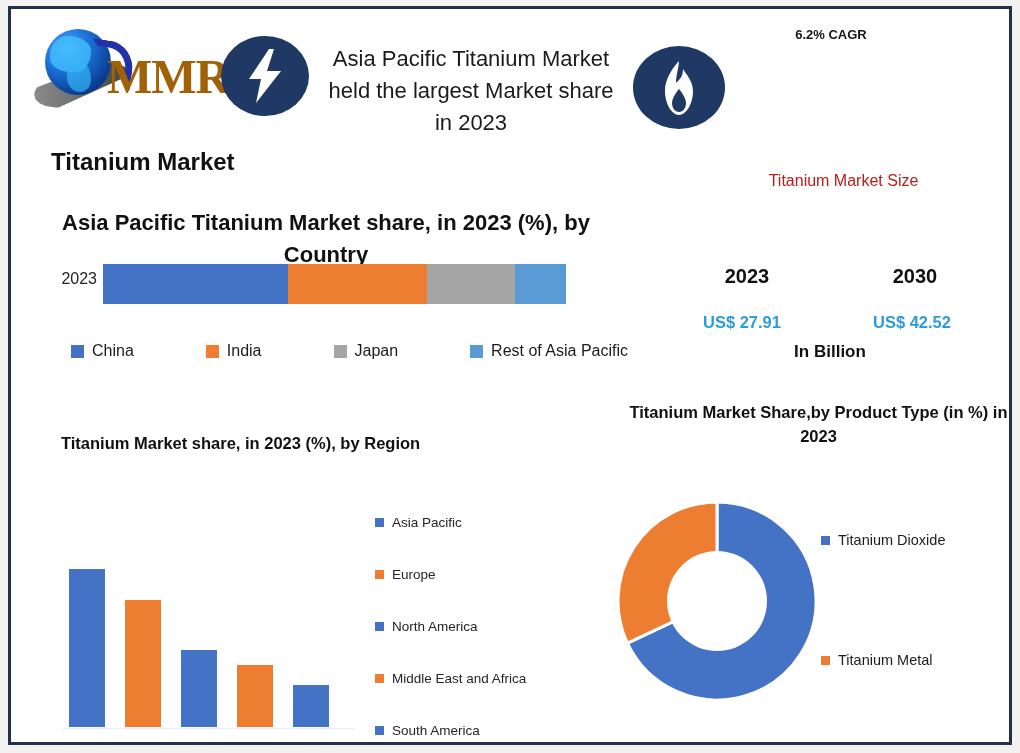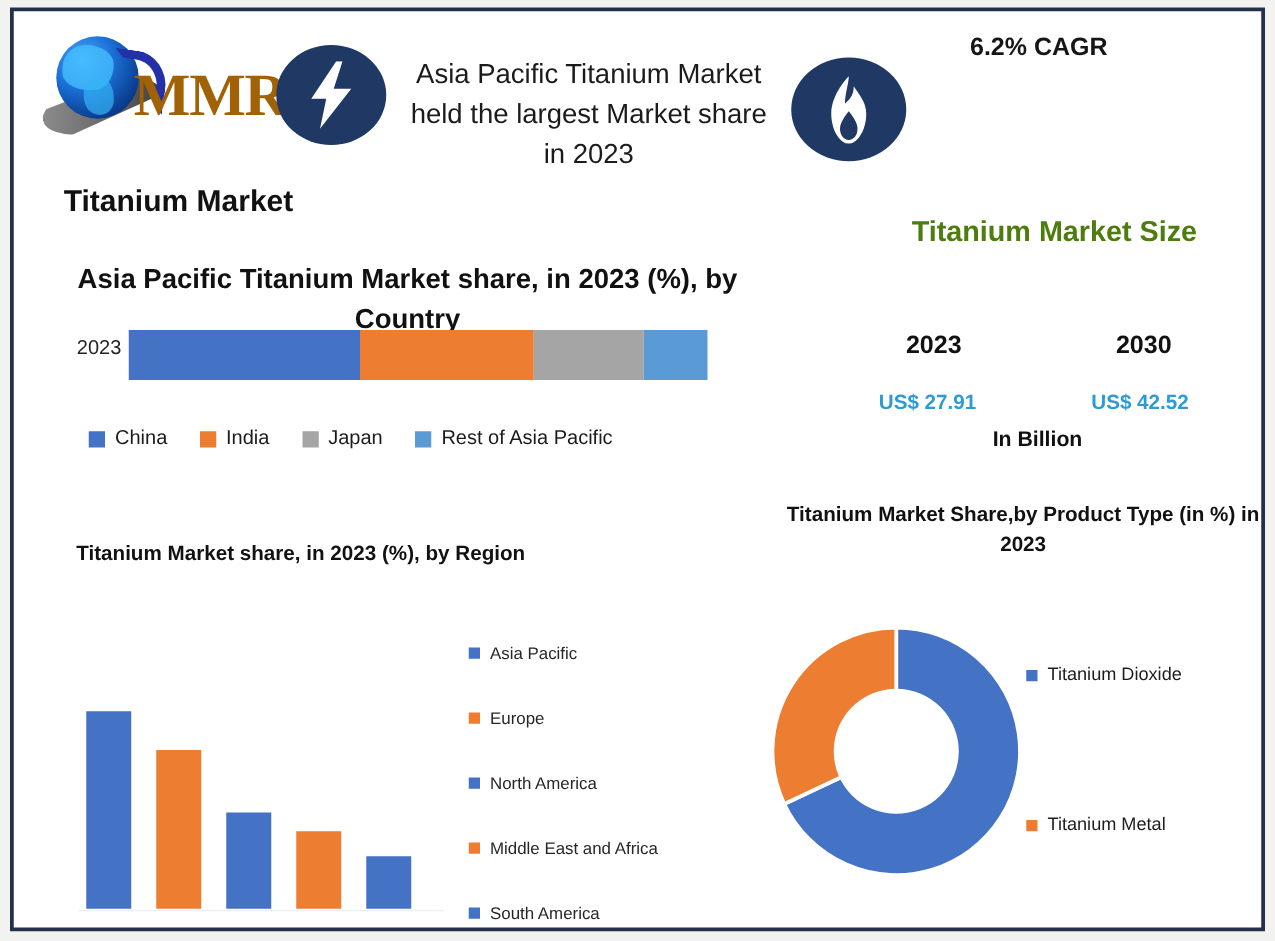--- a/index.html
+++ b/index.html
@@ -103,21 +103,21 @@
   #header-text-left {
     left: 314px; top: 34px; width: 292px;
     text-align: center;
     font-size: 22px;
     color: #1b1b1b;
     line-height: 1.45;
   }
   #cagr-headline {
     left: 700px; top: 18px; width: 240px;
     text-align: center;
-    font-size: 20px;
+    font-size: 13px;
     font-weight: bold;
     color: #161616;
   }
   #cagr-text {
     left: 716px; top: 66px; width: 282px;
     text-align: center;
     font-size: 17px;
     color: #1b1b1b;
     line-height: 1.45;
   }
@@ -149,20 +149,21 @@
     display: flex;
   }
   #country-bar > div { height: 100%; }
 
   #country-legend {
     left: 60px; top: 333px; width: 560px;
     display: flex;
     align-items: flex-start;
     font-size: 16px;
     color: #1b1b1b;
+    gap: 46px;
   }
   #country-legend .legend-item {
     display: flex;
     align-items: center;
     margin-right: 26px;
     white-space: nowrap;
   }
   #country-legend .swatch {
     width: 13px; height: 13px;
     margin-right: 8px;
@@ -203,23 +204,23 @@
   #region-legend .swatch {
     width: 9px; height: 9px;
     margin-right: 8px;
     flex: none;
   }
 
   
   #size-title {
     left: 660px; top: 163px; width: 345px;
     text-align: center;
-    font-size: 23px;
-    font-weight: bold;
-    color: #4d7c0f;
+    font-size: 16px;
+    font-weight: normal;
+    color: #b91c1c;
   }
   #size-year-2023 {
     left: 686px; top: 256px; width: 100px;
     text-align: center;
     font-size: 20px;
     font-weight: bold;
     color: #111111;
   }
   #size-year-2030 {
     left: 854px; top: 256px; width: 100px;

